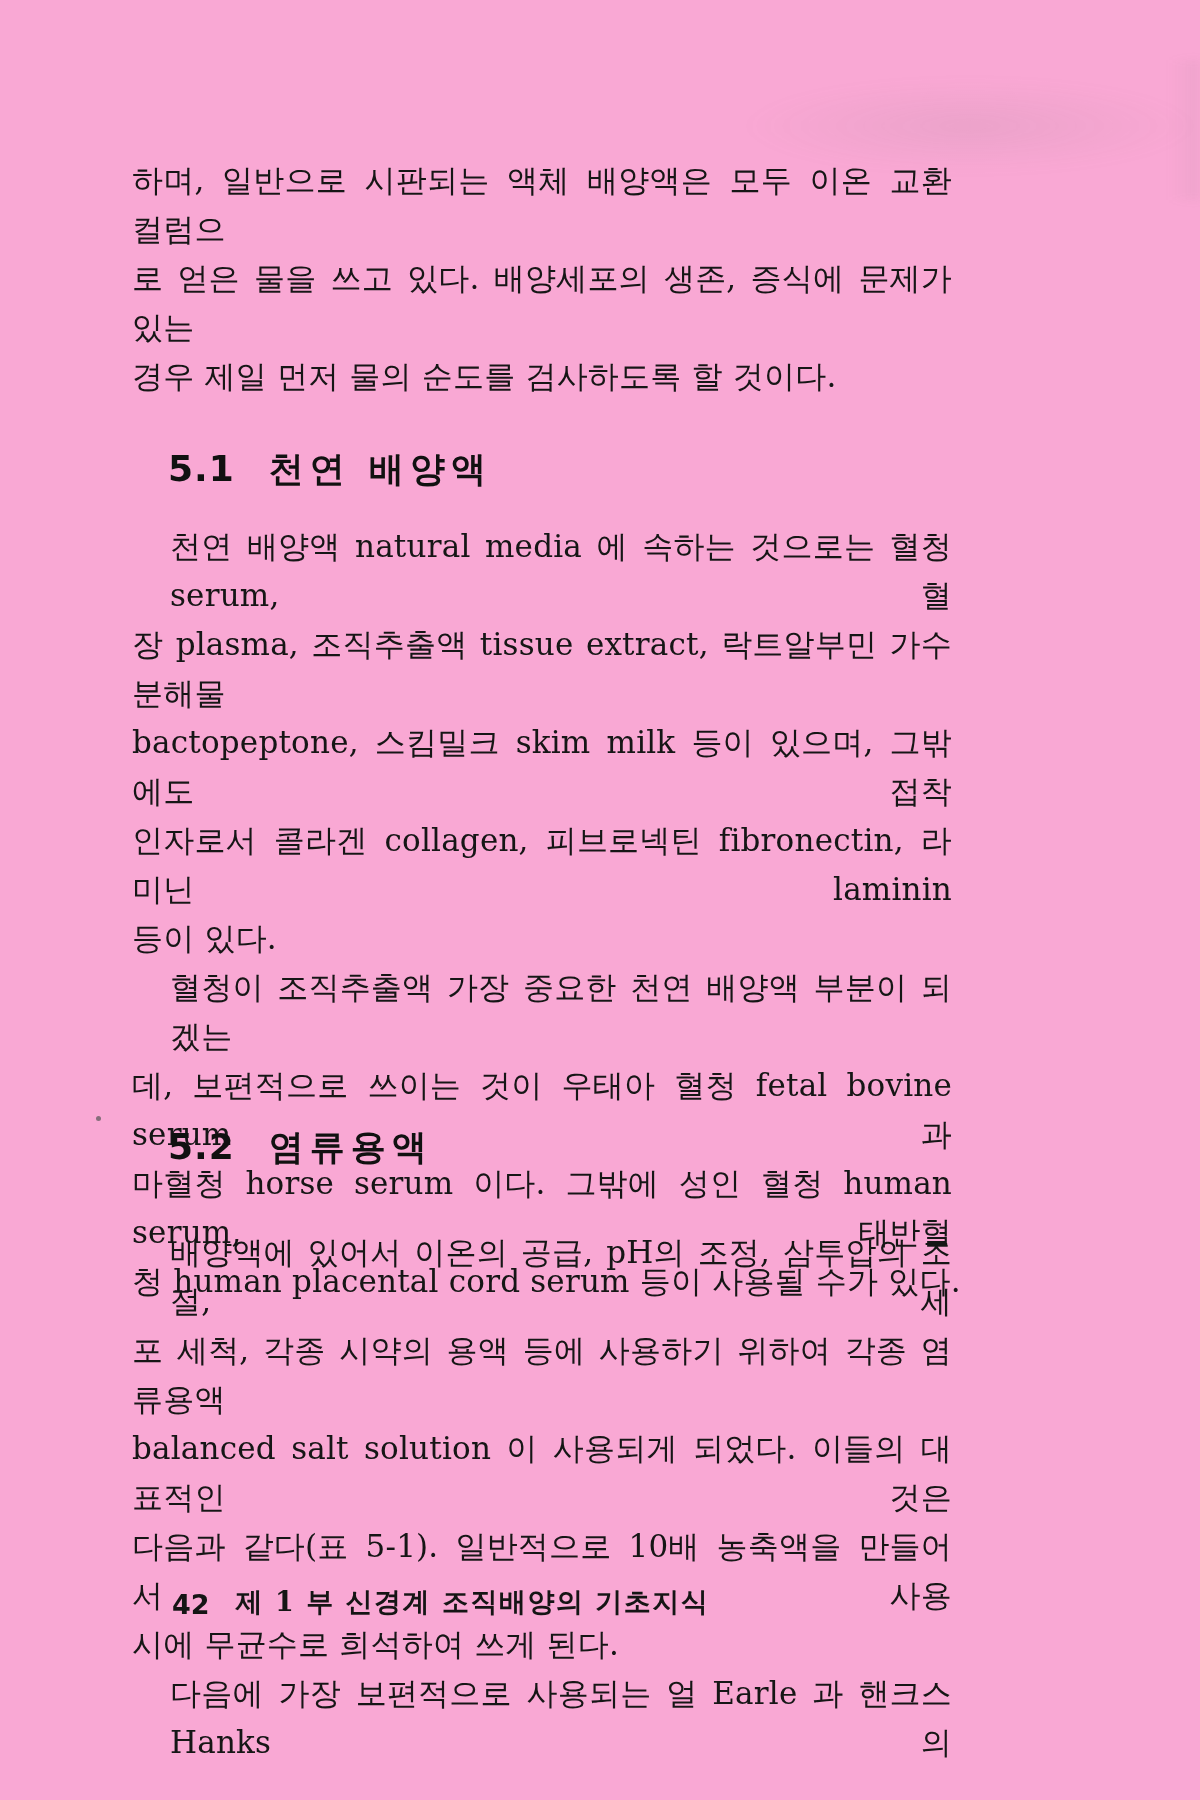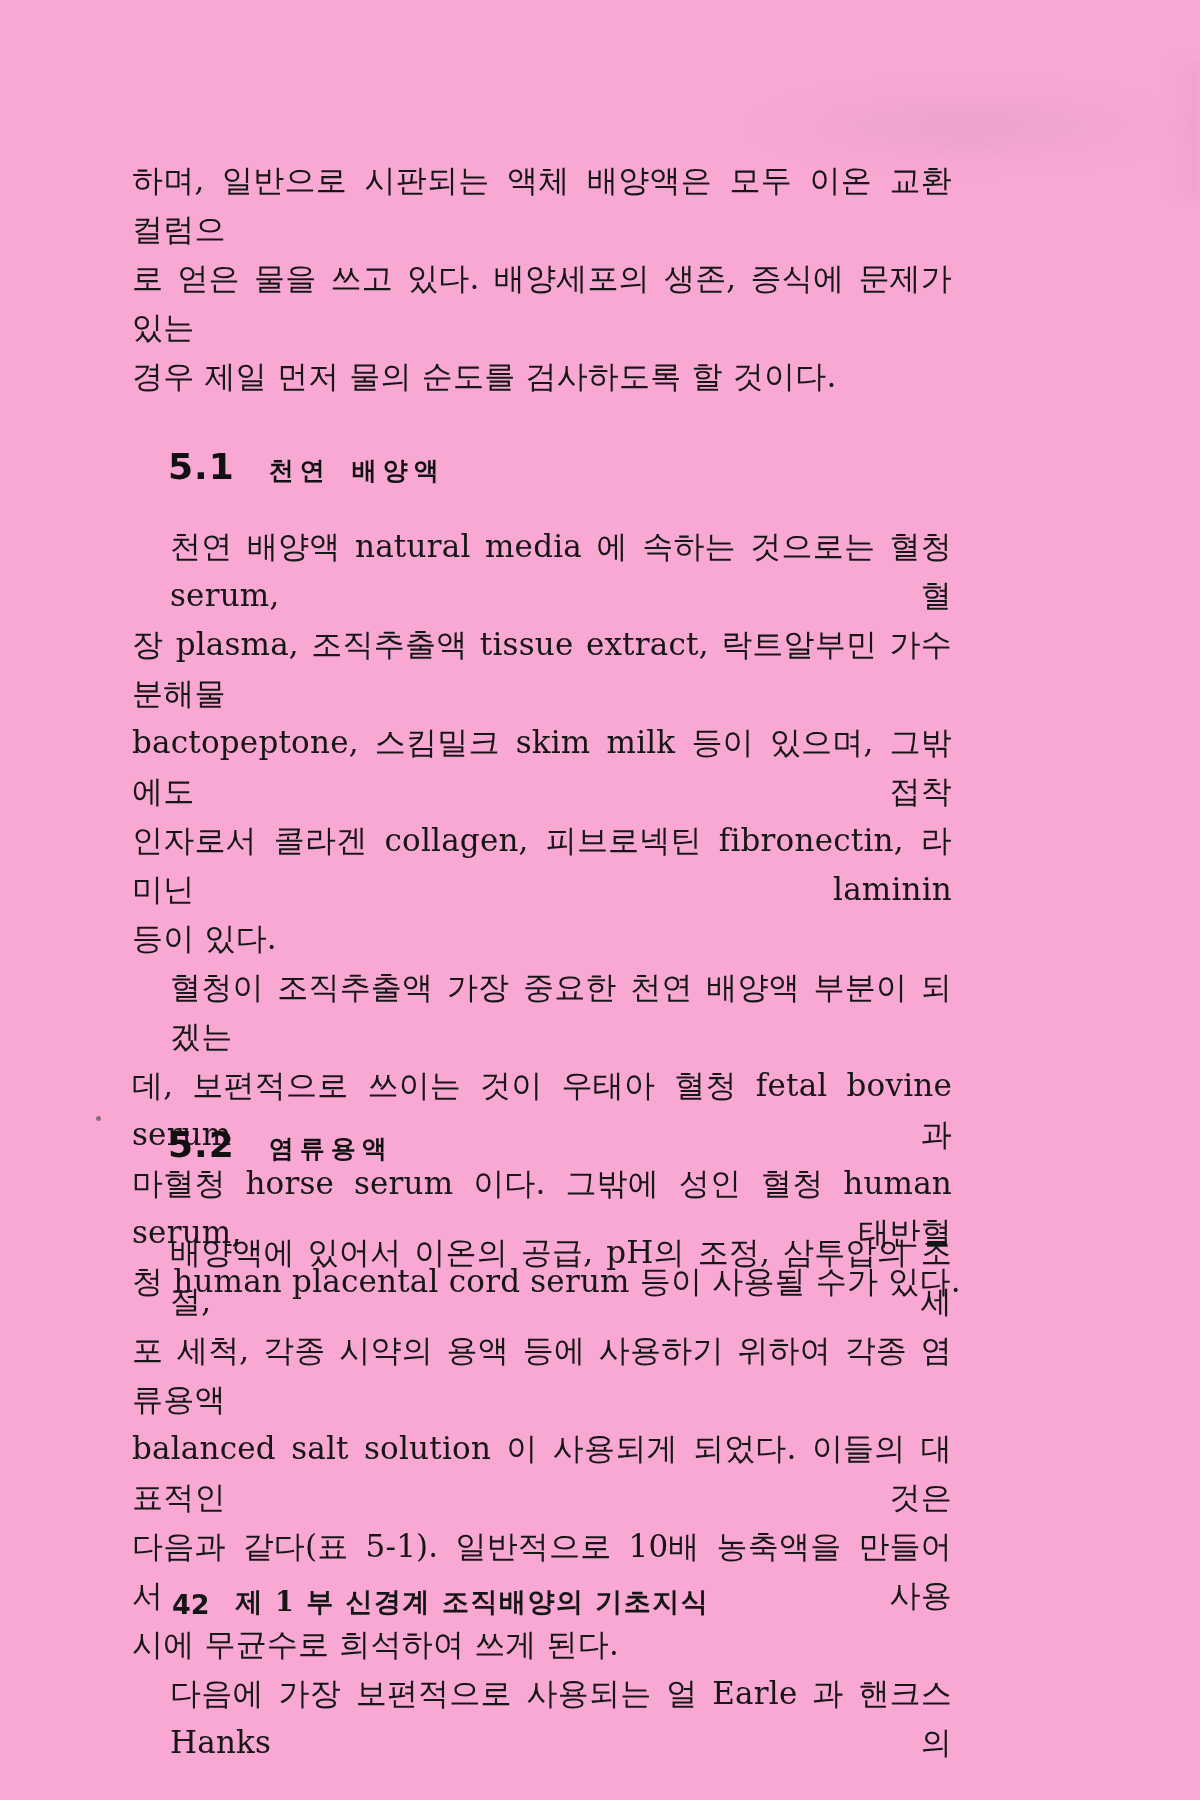--- a/index.html
+++ b/index.html
@@ -66,23 +66,22 @@
     gap: 34px;
     font-weight: bold;
     color: #111;
   }
   .heading .num {
     font-family: "DejaVu Sans", "Liberation Sans", sans-serif;
     font-size: 36px;
     letter-spacing: 1px;
   }
   .heading .ttl {
-    font-size: 25px;
+    font-size: 35px;
     letter-spacing: 6px;
-    font-family: Liberation Mono, monospace;
   }
 
   .footer {
     position: absolute;
     left: 172px; top: 1584px;
     display: flex;
     align-items: flex-end;
     gap: 26px;
     font-weight: bold;
     color: #151515;

